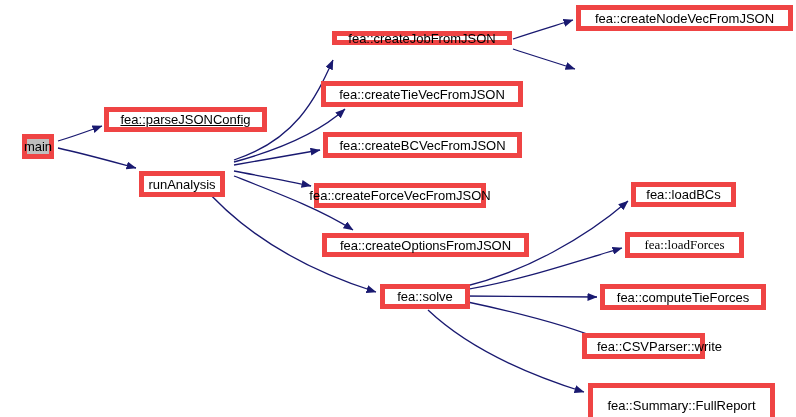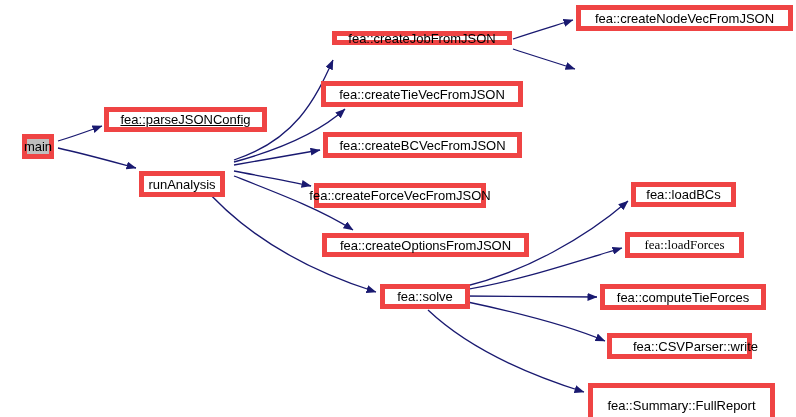--- a/index.html
+++ b/index.html
@@ -87,17 +87,17 @@
 
   <div class="node" style="left:576px; top:5px; width:217px; height:26px;">fea::createNodeVecFromJSON</div>
 
 
   <div class="node" style="left:631px; top:182px; width:105px; height:25px;">fea::loadBCs</div>
 
   <div class="node" style="left:625px; top:232px; width:119px; height:26px;font-family:Liberation Serif, serif;">fea::loadForces</div>
 
   <div class="node" style="left:600px; top:284px; width:166px; height:26px;">fea::computeTieForces</div>
 
-  <div class="node" style="left:607px; top:333px; width:145px; height:26px;padding-left:32px;">fea::CSVParser::write</div>
+  <div class="node" style="left:582px; top:333px; width:123px; height:26px;padding-left:32px;">fea::CSVParser::write</div>
 
   <div class="node" style="left:588px; top:383px; width:187px; height:44px;">fea::Summary::FullReport</div>
 
 </div>
 
 </body></html>

